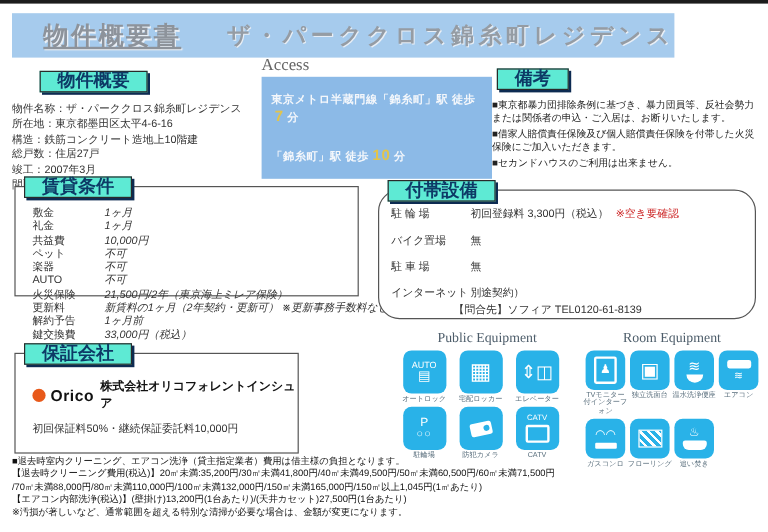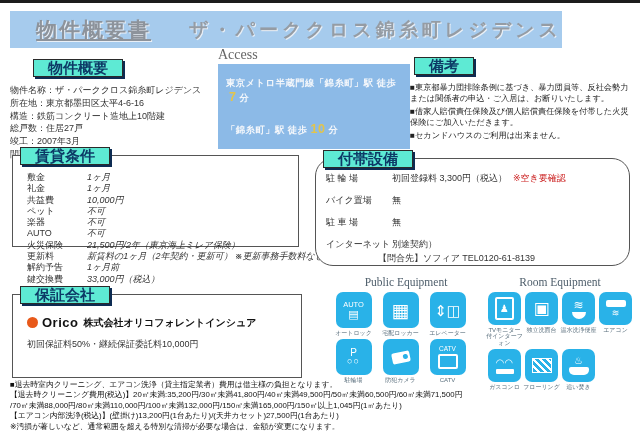--- a/index.html
+++ b/index.html
@@ -194,21 +194,21 @@
         </div>
       <div class="fac-row">
           <span class="fac-label">インターネット</span>
           <span>別途契約）</span>
         </div>
       <div class="fac-sub">【問合先】ソフィア TEL0120-61-8139</div>
     </div>
   </div>
 
   <div class="sec-label" style="left:20px;top:283px;">保証会社</div>
-  <div class="box" style="left:12px;top:291px;width:290px;height:84px;">
+  <div class="box" style="left:12px;top:291px;width:237px;height:84px;">
     <div class="brand-line">
       <span class="orico-dot"></span>
       <span class="orico-name">Orico</span>
       <span class="company-name">株式会社オリコフォレントインシュア</span>
     </div>
     <div class="fee-note">初回保証料50%・継続保証委託料10,000円</div>
   </div>
 
   <div class="eq-head" style="left:330px;top:273px;width:152px;">Public Equipment</div>
   <div class="eq-group pub" style="left:330px;top:289px;width:156px;">

